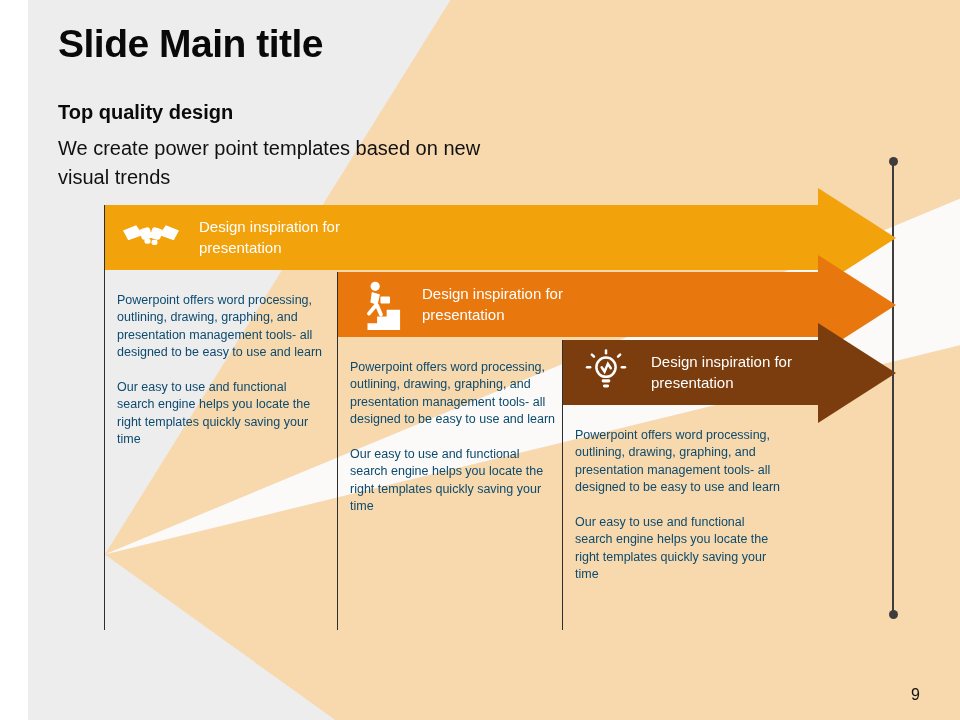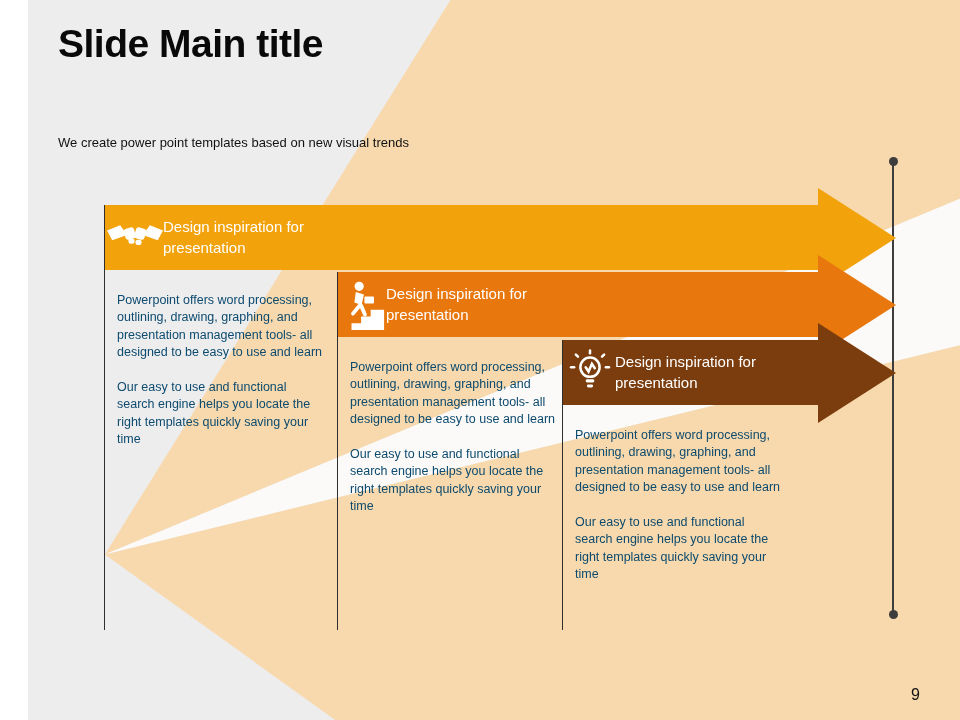--- a/index.html
+++ b/index.html
@@ -20,39 +20,39 @@
   .title {
     position:absolute; left:30px; top:22px;
     font-size:39px; font-weight:800; color:#090909; letter-spacing:-0.5px;
   }
   .subtitle {
     position:absolute; left:30px; top:101px;
     font-size:20px; font-weight:700; color:#0a0a0a;
   }
   .intro {
     position:absolute; left:30px; top:134px;
-    font-size:13px; line-height:1.45; color:#111; width:470px;
+    font-size:20px; line-height:1.45; color:#111; width:470px;
   }
   .intro span { display:block; }
 
   
   .vline { position:absolute; left:864px; top:162px; width:2px; height:452px; background:#3D3D3D; }
   .vdot  { position:absolute; width:9px; height:9px; border-radius:50%; background:#3D3D3D; left:861px; }
   .vdot-top { top:157px; }
   .vdot-bottom { top:610px; }
 
   
   .step { position:absolute; border-left:1.5px solid #2E2E2E; }
   .step1 { left:76px;  top:205px; height:425px; width:795px; }
   .step2 { left:309px; top:272px; height:358px; width:562px; }
   .step3 { left:534px; top:340px; height:290px; width:337px; }
 
   .banner {
     position:relative; height:65px; display:flex; align-items:center;
-    gap:0; padding-left:2px; color:#fff;
+    gap:20px; padding-left:18px; color:#fff;
   }
   .step1 .banner { width:714px; }
   .step2 .banner { width:481px; }
   .step3 .banner { width:256px; }
 
   .arrowhead {
     position:absolute; top:-17px; width:78px; height:100px;
     clip-path:polygon(0 0, 100% 50%, 0 100%);
   }
   .step1 .arrowhead { left:713px; }
@@ -75,20 +75,21 @@
 </head>
 <body>
 
 <div class="slide">
 
   <div class="wedge wedge-top-peach"></div>
   <div class="wedge wedge-mid-white"></div>
   <div class="wedge wedge-bot-peach"></div>
 
   <h1 class="title">Slide Main title</h1>
+  <h2 class="subtitle">Top quality design</h2>
   <p class="intro">
     <span>We create power point templates based on new visual trends</span>
   </p>
 
   <div class="vline"></div>
   <div class="vdot vdot-top"></div>
   <div class="vdot vdot-bottom"></div>
 
   <div class="step step1">
     <div class="banner" style="background-color: rgb(242, 162, 11);">

